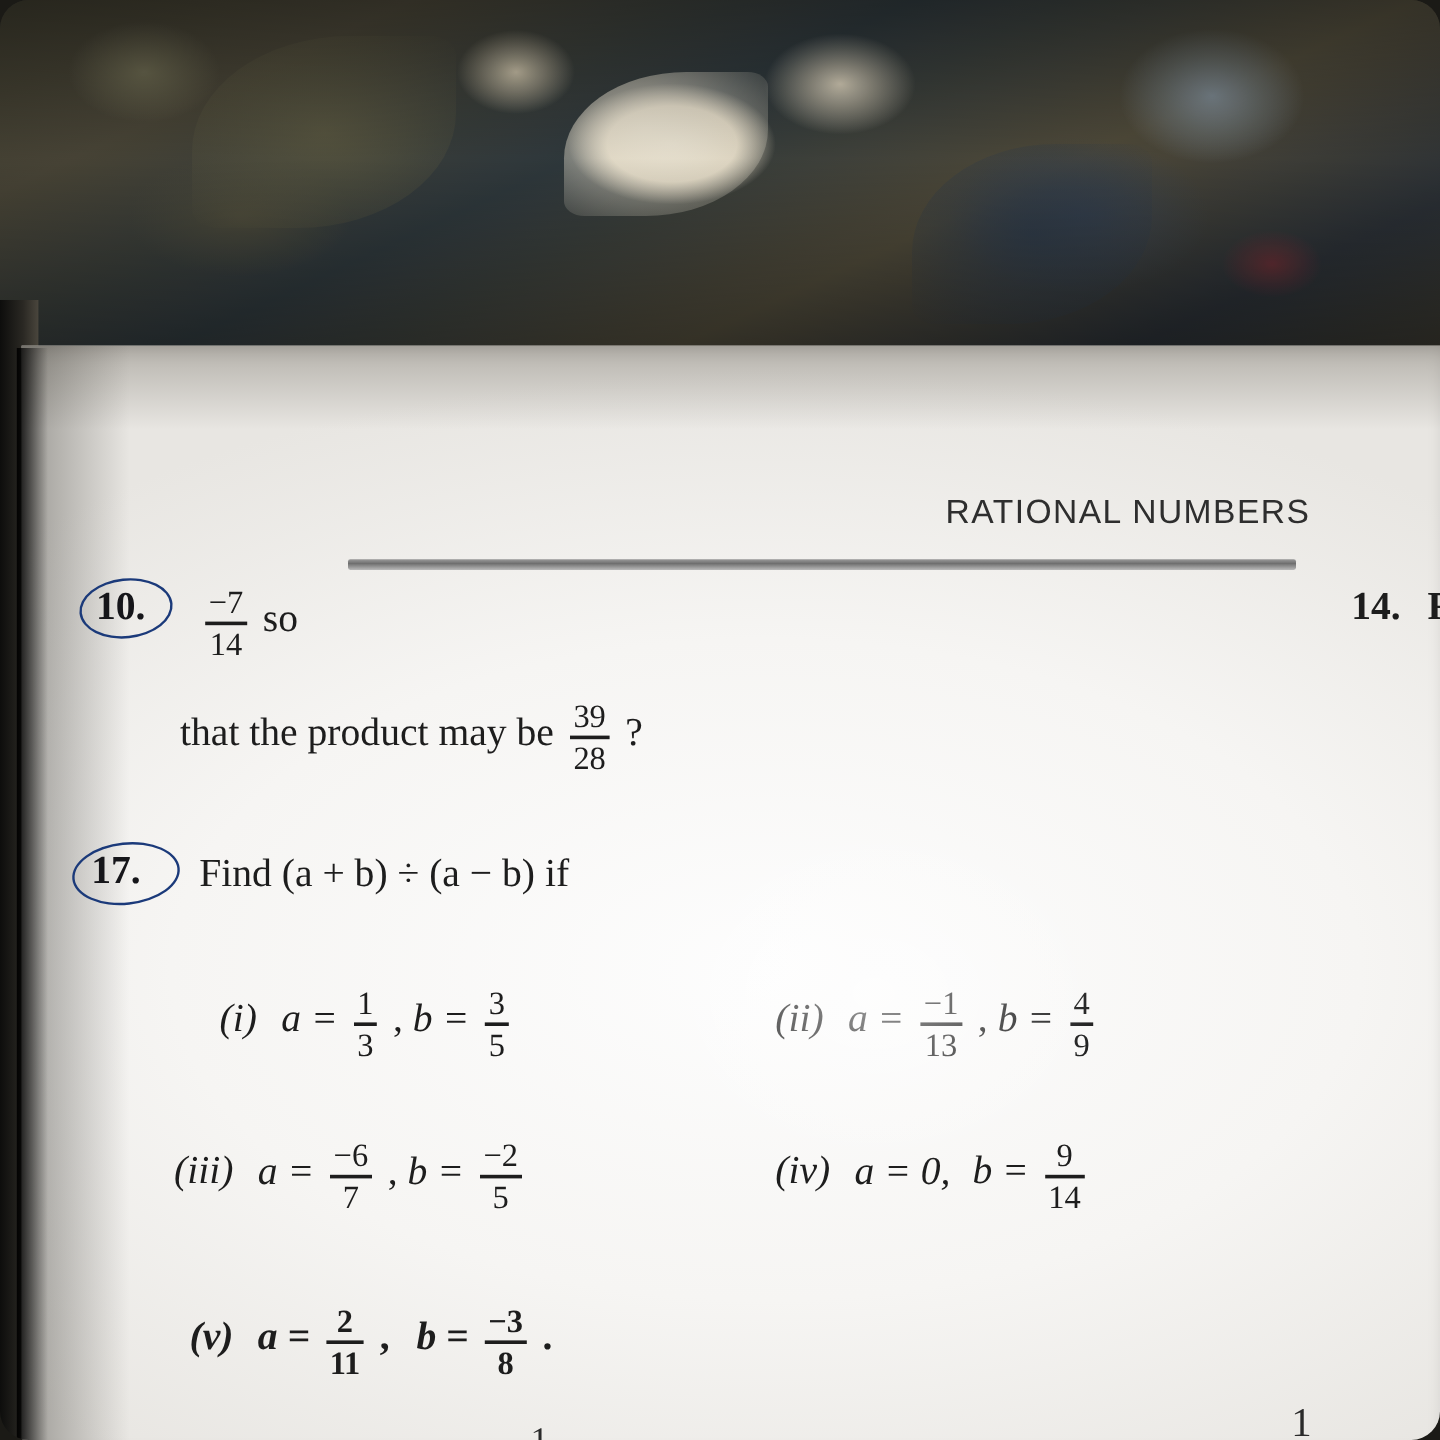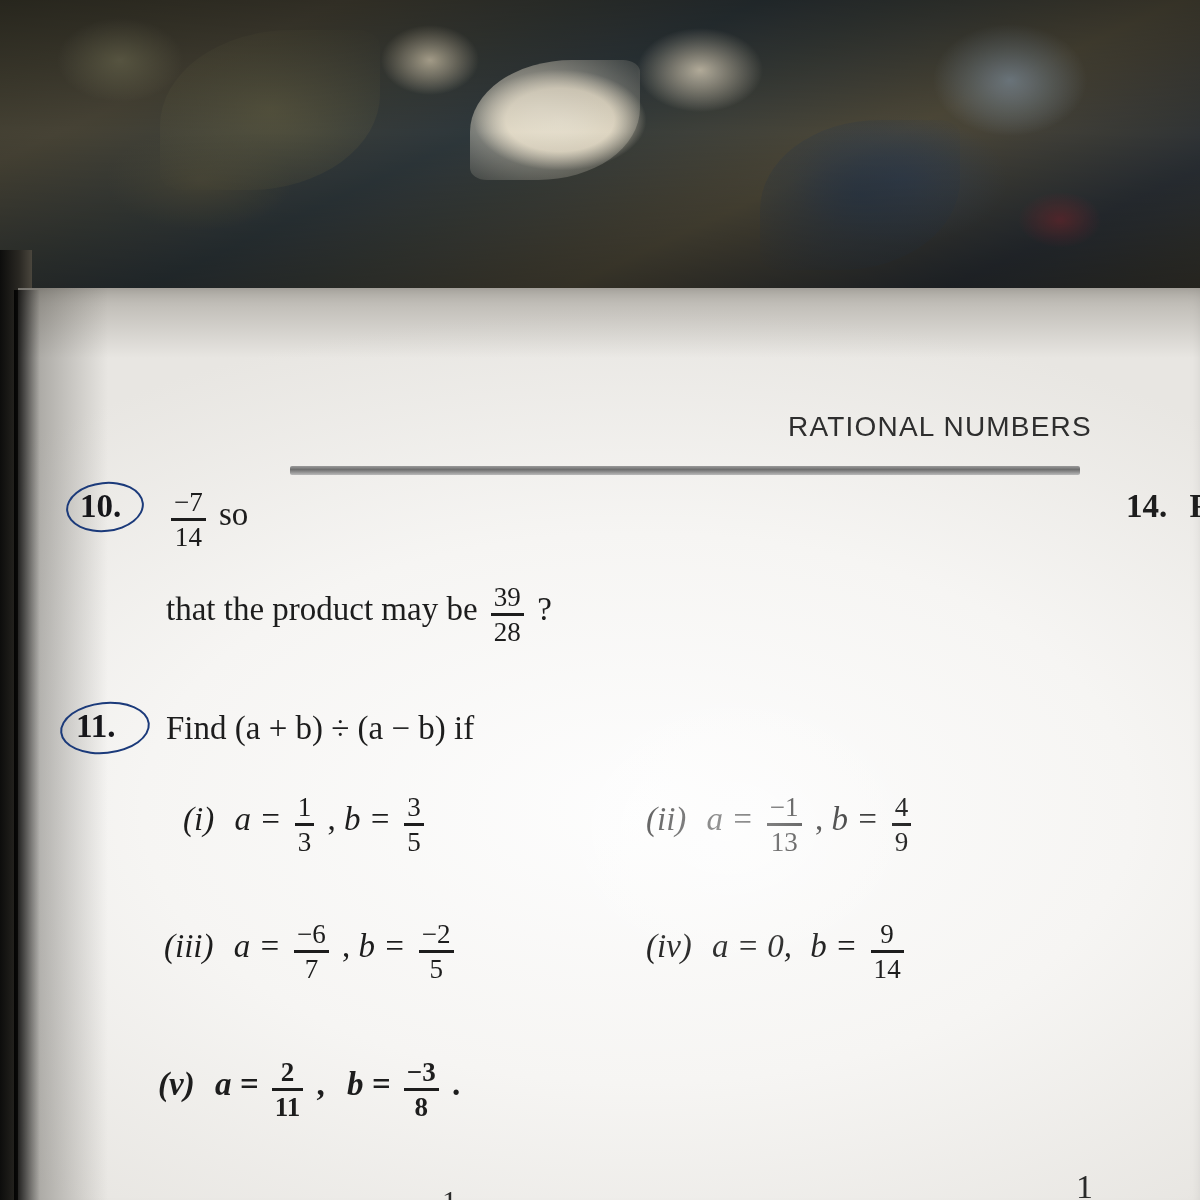--- a/index.html
+++ b/index.html
@@ -13,20 +13,21 @@
     font-family: "Liberation Serif", serif;
     background: #1b1a16;
   }
 
   
   #photo {
     position: relative;
     width: 1200px;
     height: 1200px;
     overflow: hidden;
+    border-radius: 24px;
   }
 
   
   .fabric {
     position: absolute;
     left: 0; top: 0;
     width: 1200px;
     height: 330px;
     background:
       radial-gradient(ellipse 120px 70px at 560px 120px, #efe7d4 0%, #e4d9c0 45%, rgba(228,217,192,0) 72%),
@@ -157,30 +158,31 @@
     background: #1d1d1d;
     margin: 2px 0;
   }
   .it { font-style: italic; }
 
   .row {
     position: absolute;
     font-size: 33px;
     color: #1d1d1d;
     white-space: nowrap;
+    margin-top: 29px;
   }
   .lbl { font-style: italic; margin-right: 12px; }
 
   .q10 { left: 148px; top: 200px; }
-  .q10b { left: 148px; top: 295px; }
+  .q10b { left: 132px; top: 295px; }
   .q11 { left: 148px; top: 420px; }
 
   .r-i   { left: 165px; top: 505px; }
   .r-ii  { left: 628px; top: 505px; }
-  .r-iii { left: 146px; top: 632px; }
+  .r-iii { left: 127px; top: 632px; }
   .r-iv  { left: 628px; top: 632px; }
   .r-v   { left: 140px; top: 770px; font-weight: bold; }
 
   .rightcol {
     position: absolute;
     left: 1108px;
     top: 200px;
     font-size: 33px;
     color: #1d1d1d;
     font-weight: 700;
@@ -236,21 +238,21 @@
     <div class="q q10b">
       <span>that the product may be</span>
       <span class="frac">
         <span class="n">39</span>
         <span class="bar"></span>
         <span class="d">28</span>
       </span>
       <span>?</span>
     </div>
 
-    <div class="num-circ" style="left:58px;top:420px;">11.</div>
+    <div class="num-circ" style="left:58px;top:420px;">17.</div>
     <div class="circle" style="left:42px;top:414px;width:86px;height:48px;"></div>
 
     <div class="q q11">Find (a + b) ÷ (a − b) if</div>
 
     <div class="row r-i">
       <span class="lbl">(i)</span>
       <span class="it">a =</span>
       <span class="frac">
         <span class="n">1</span>
         <span class="bar"></span>

